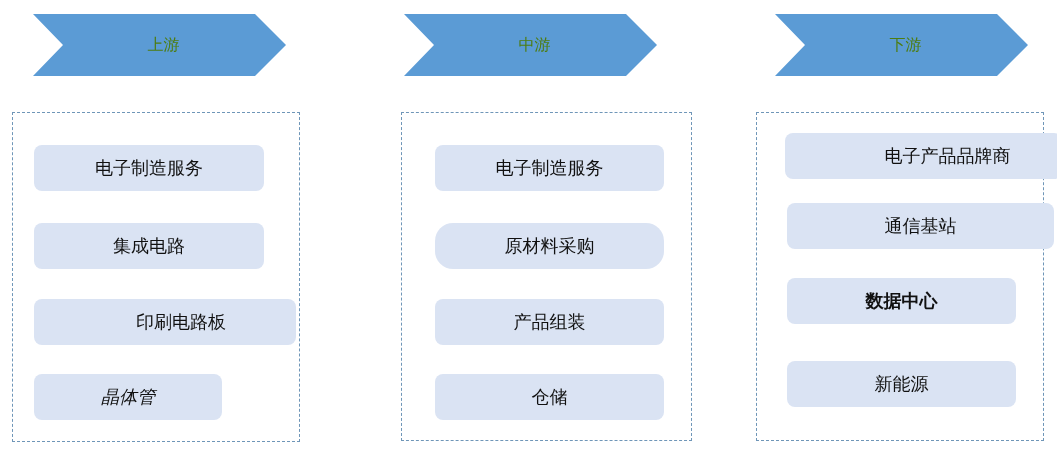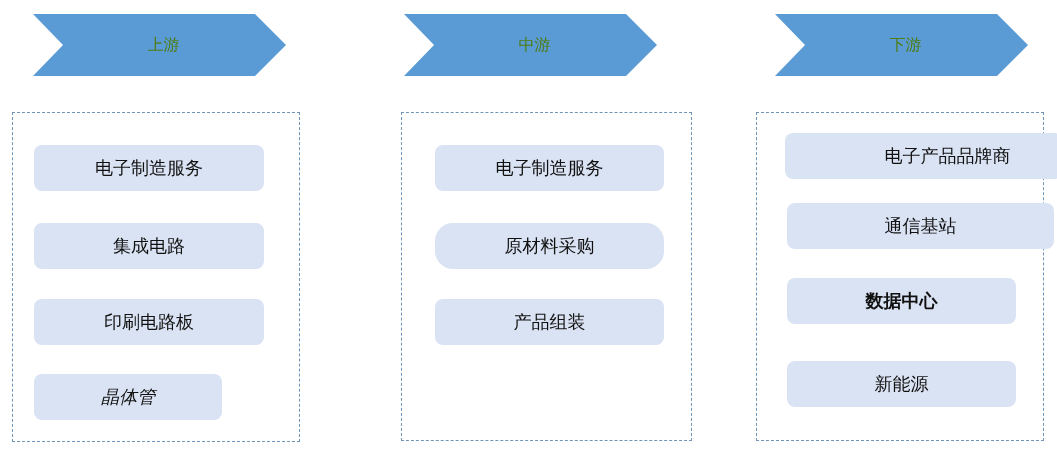--- a/index.html
+++ b/index.html
@@ -20,34 +20,35 @@
 
 <div class="chevron" style="left:33px;width:253px;">
   <svg width="253" height="62">
     <polygon points="0,0 222,0 253,31 222,62 0,62 30,31" fill="#5b9bd5"></polygon>
   </svg>
   <div class="label">上游</div>
 </div>
 <div class="group" style="left:12px;width:288px;height:330px;">
   <div class="item" style="left:21px;top:32px;width:230px;">电子制造服务</div>
   <div class="item" style="left:21px;top:110px;width:230px;">集成电路</div>
-  <div class="item" style="left:21px;top:186px;width:230px;">印刷电路板</div>
+  <div class="item" style="left:21px;top:186px;width:230px;padding-left:32px;">印刷电路板</div>
   <div class="item" style="left:21px;top:261px;width:188px;font-style:italic;">晶体管</div>
 </div>
 
 <div class="chevron" style="left:404px;width:253px;">
   <svg width="253" height="62">
     <polygon points="0,0 222,0 253,31 222,62 0,62 30,31" fill="#5b9bd5"></polygon>
   </svg>
   <div class="label">中游</div>
 </div>
 <div class="group" style="left:401px;width:291px;height:329px;padding-left:48px;">
   <div class="item" style="left:33px;top:32px;width:229px;">电子制造服务</div>
   <div class="item" style="left:33px;top:110px;width:229px;border-radius:18px;">原材料采购</div>
   <div class="item" style="left:33px;top:186px;width:229px;">产品组装</div>
+  <div class="item" style="left:33px;top:261px;width:229px;">仓储</div>
 </div>
 
 <div class="chevron" style="left:775px;width:253px;">
   <svg width="253" height="62">
     <polygon points="0,0 222,0 253,31 222,62 0,62 30,31" fill="#5b9bd5"></polygon>
   </svg>
   <div class="label">下游</div>
 </div>
 <div class="group" style="left:756px;width:288px;height:329px;">
   <div class="item" style="left:28px;top:20px;width:229px;padding-left:48px;">电子产品品牌商</div>

